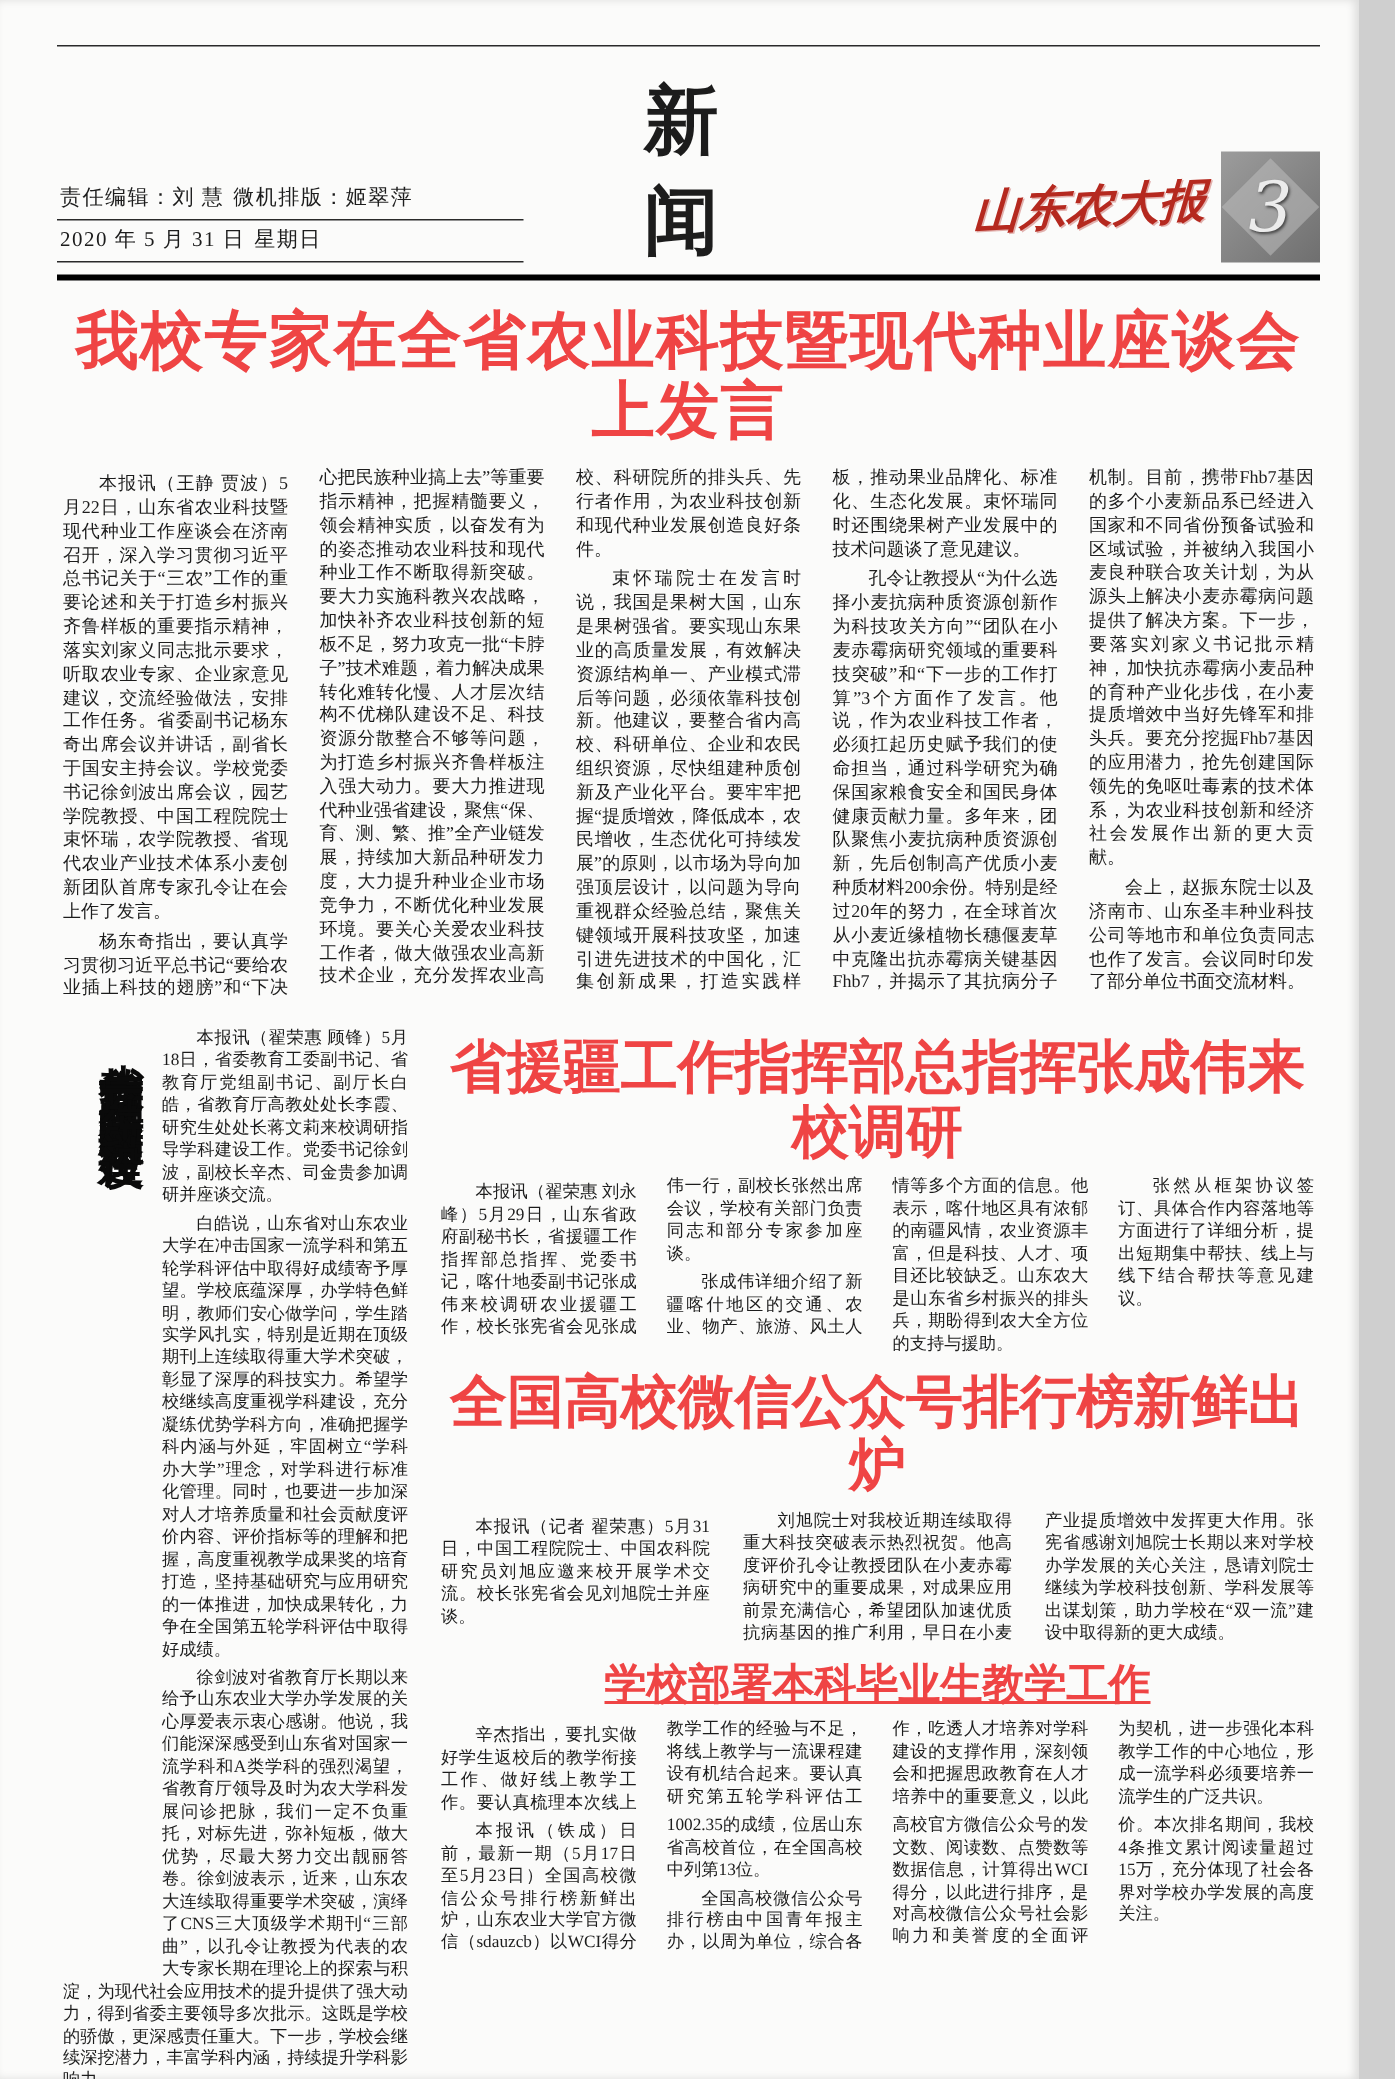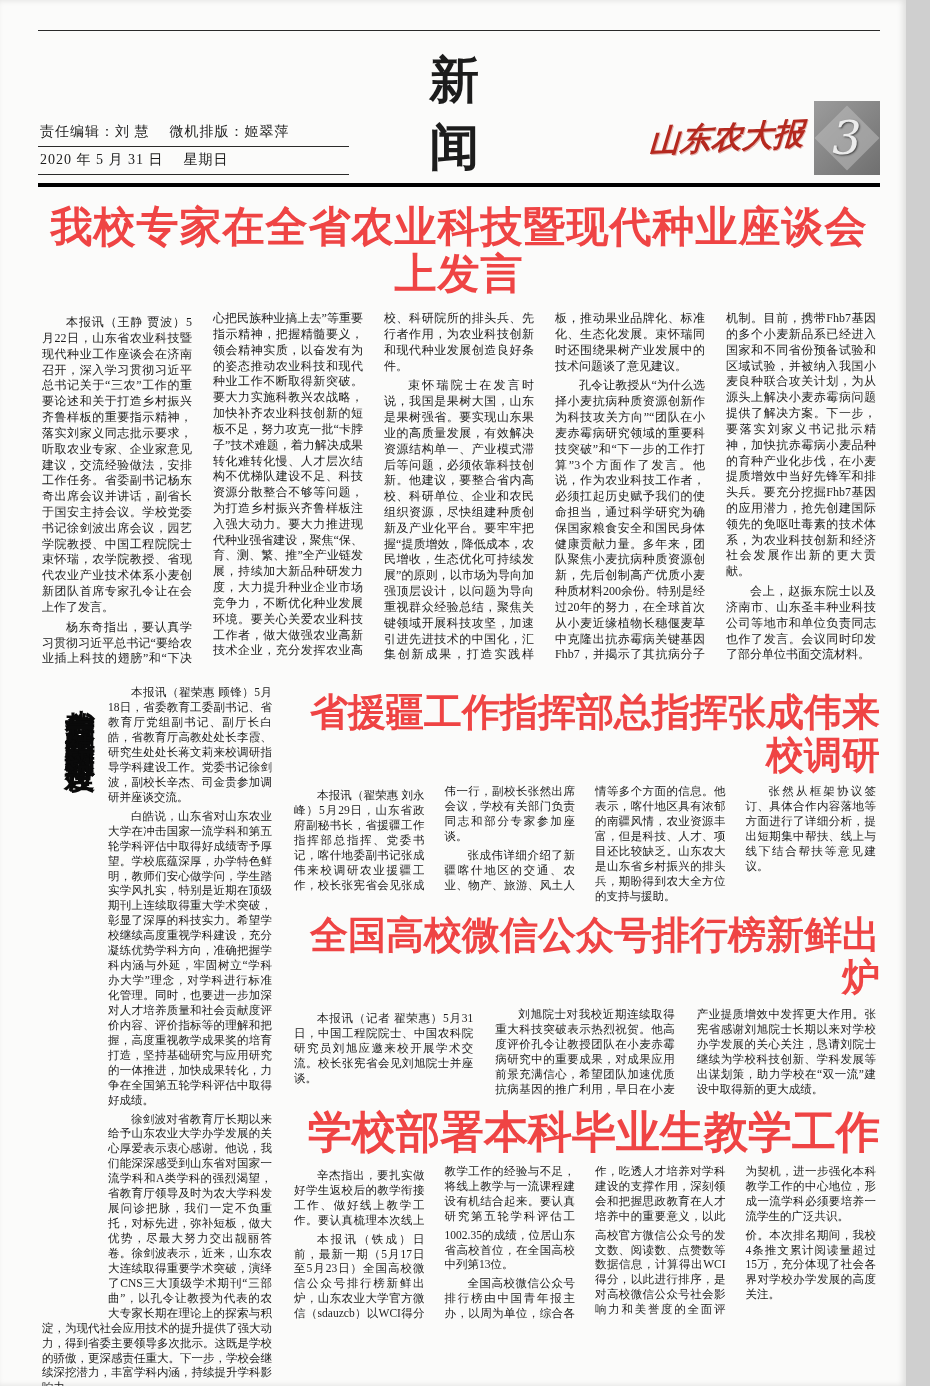--- a/index.html
+++ b/index.html
@@ -5,42 +5,42 @@
   html,body{margin:0;padding:0;background:#cfcfcf;}
   body{font-family:"Liberation Serif","DejaVu Serif",serif;color:#1c1c1c;}
   .page{position:relative;width:906px;height:1386px;background:#fbfbfa;margin:0;overflow:hidden;
         box-shadow:inset -3px 0 6px rgba(0,0,0,.12);}
   .inner{padding:30px 26px 8px 38px;}
 
   
   .topline{border-top:1px solid #2a2a2a;margin-bottom:10px;}
   .masthead-row{display:flex;align-items:flex-end;justify-content:space-between;}
   .pubinfo{width:368px;font-size:14px;letter-spacing:1px;}
-  .pubinfo .row{padding:4px 2px 5px 2px;border-bottom:1px solid #2a2a2a;display:flex;gap:20px;white-space:nowrap;}
+  .pubinfo .row{padding:4px 2px 5px 2px;border-bottom:1px solid #2a2a2a;display:flex;gap:6px;white-space:nowrap;}
   .section-title{font-size:50px;font-weight:bold;letter-spacing:1.6em;padding-left:1.6em;
                  font-family:Liberation Mono, monospace;transform:translateY(6px);}
   .brandbox{display:flex;align-items:center;gap:10px;}
   .brand{color:#b5291f;font-size:31px;font-weight:bold;font-style:italic;
          font-family:"DejaVu Serif","Liberation Serif",serif;transform:rotate(-3deg) skewX(-6deg);
          text-shadow:1px 1px 0 rgba(181,41,31,.35);white-space:nowrap;}
   .pageno{width:66px;height:74px;background:linear-gradient(135deg,#9c9c9c,#6f6f6f);
           position:relative;display:flex;align-items:center;justify-content:center;}
   .pageno .diamond{position:absolute;width:46px;height:46px;background:#bdbdbd;transform:rotate(45deg);opacity:.55;}
   .pageno .num{position:relative;font-size:46px;font-style:italic;color:#ececec;
                font-family:"DejaVu Serif",serif;text-shadow:1px 1px 2px #444;}
   .thickrule{height:4px;background:#000;margin-top:8px;}
 
   
   .headline{font-family:"Liberation Sans","DejaVu Sans",sans-serif;font-weight:bold;
             text-align:center;color:#ef4444;line-height:1.12;}
   .h-main{font-size:42px;margin:16px 0 14px 0;letter-spacing:1px;}
-  .h-sub{margin:10px 0 8px 0;text-align:right;}
+  .h-sub{margin:10px 0 8px 0;}
   .h-xinjiang{font-size:38px;}
   .h-liuxu{font-size:38px;}
-  .h-teach{font-size:44px;}
+  .h-teach{font-size:28px;text-decoration:underline;}
   .h-wechat{font-size:44px;}
 
   
   .bodytext{font-size:12px;line-height:1.32;text-align:justify;}
   .bodytext p{margin:4px;text-indent:2em;}
   .cols5{column-count:5;column-gap:13px;}
   .cols4{column-count:4;column-gap:12px;}
   .cols3{column-count:3;column-gap:14px;}
 
   

